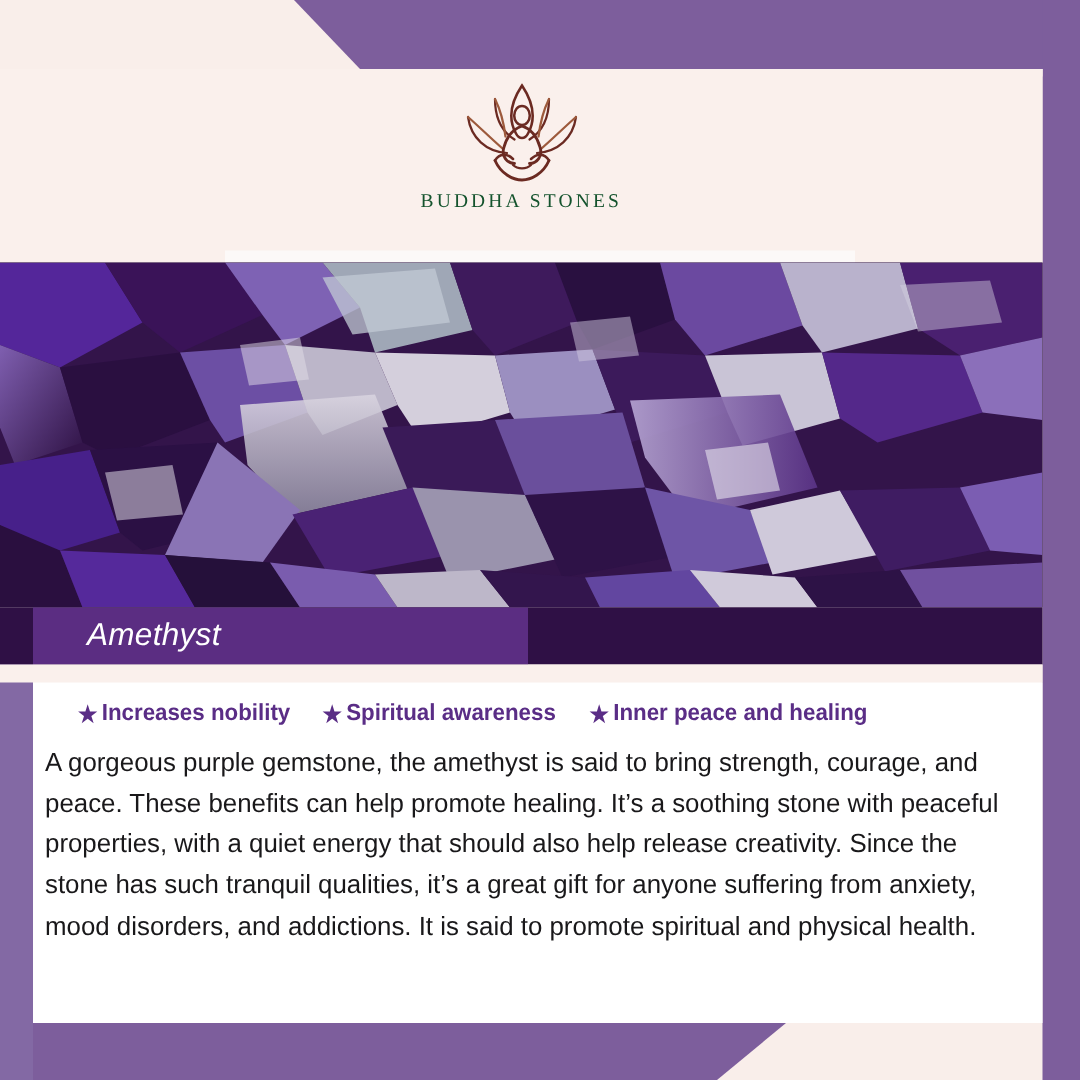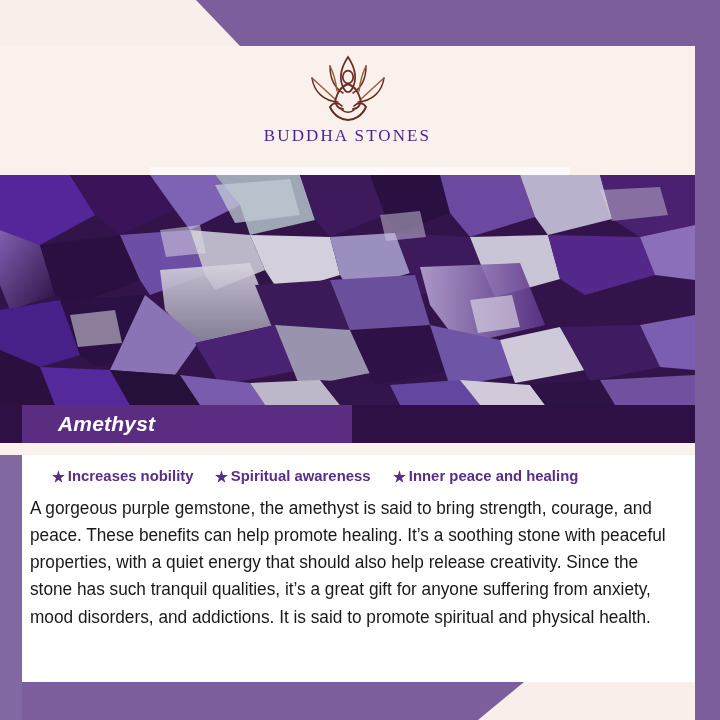--- a/index.html
+++ b/index.html
@@ -39,22 +39,22 @@
     background:#faf0ec;
   }
   .logo-wrap{
     position:absolute;left:0;right:0;top:6px;
     display:flex;flex-direction:column;align-items:center;
   }
   .logo-mark{width:116px;height:72px;display:block;}
   .logo-word{
     margin-top:2px;
     font-family:"Liberation Serif",serif;
-    font-size:17px;letter-spacing:2.1px;font-weight:400;
-    color:#4c1d95;
+    font-size:13px;letter-spacing:2.1px;font-weight:400;
+    color:#14532d;
   }
   .title-box{
     position:absolute;left:150px;top:121px;width:420px;height:52px;
     background:#fcf9f8;
     display:flex;align-items:center;justify-content:center;
   }
   .title-text{
     font-size:33px;font-weight:bold;color:#6c2e90;
     letter-spacing:-0.2px;
     transform:scaleX(0.92);transform-origin:center;
@@ -73,21 +73,21 @@
     position:absolute;left:0;top:405px;width:695px;height:38px;
     background:#2f1045;
   }
   .banner{
     position:absolute;left:22px;top:405px;width:330px;height:38px;
     background:#5b2d82;
     display:flex;align-items:center;
   }
   .banner-label{
     margin-left:36px;
-    color:#ffffff;font-size:21px;font-weight:bold;font-style:italic;
+    color:#ffffff;font-size:21px;font-weight:normal;font-style:italic;
     letter-spacing:0.2px;
   }
   .banner-gap{
     position:absolute;left:0;top:443px;width:695px;height:12px;background:#faf0ec;
   }
 
   
   .content{
     position:absolute;left:22px;top:455px;width:673px;bottom:38px;
     background:#ffffff;

